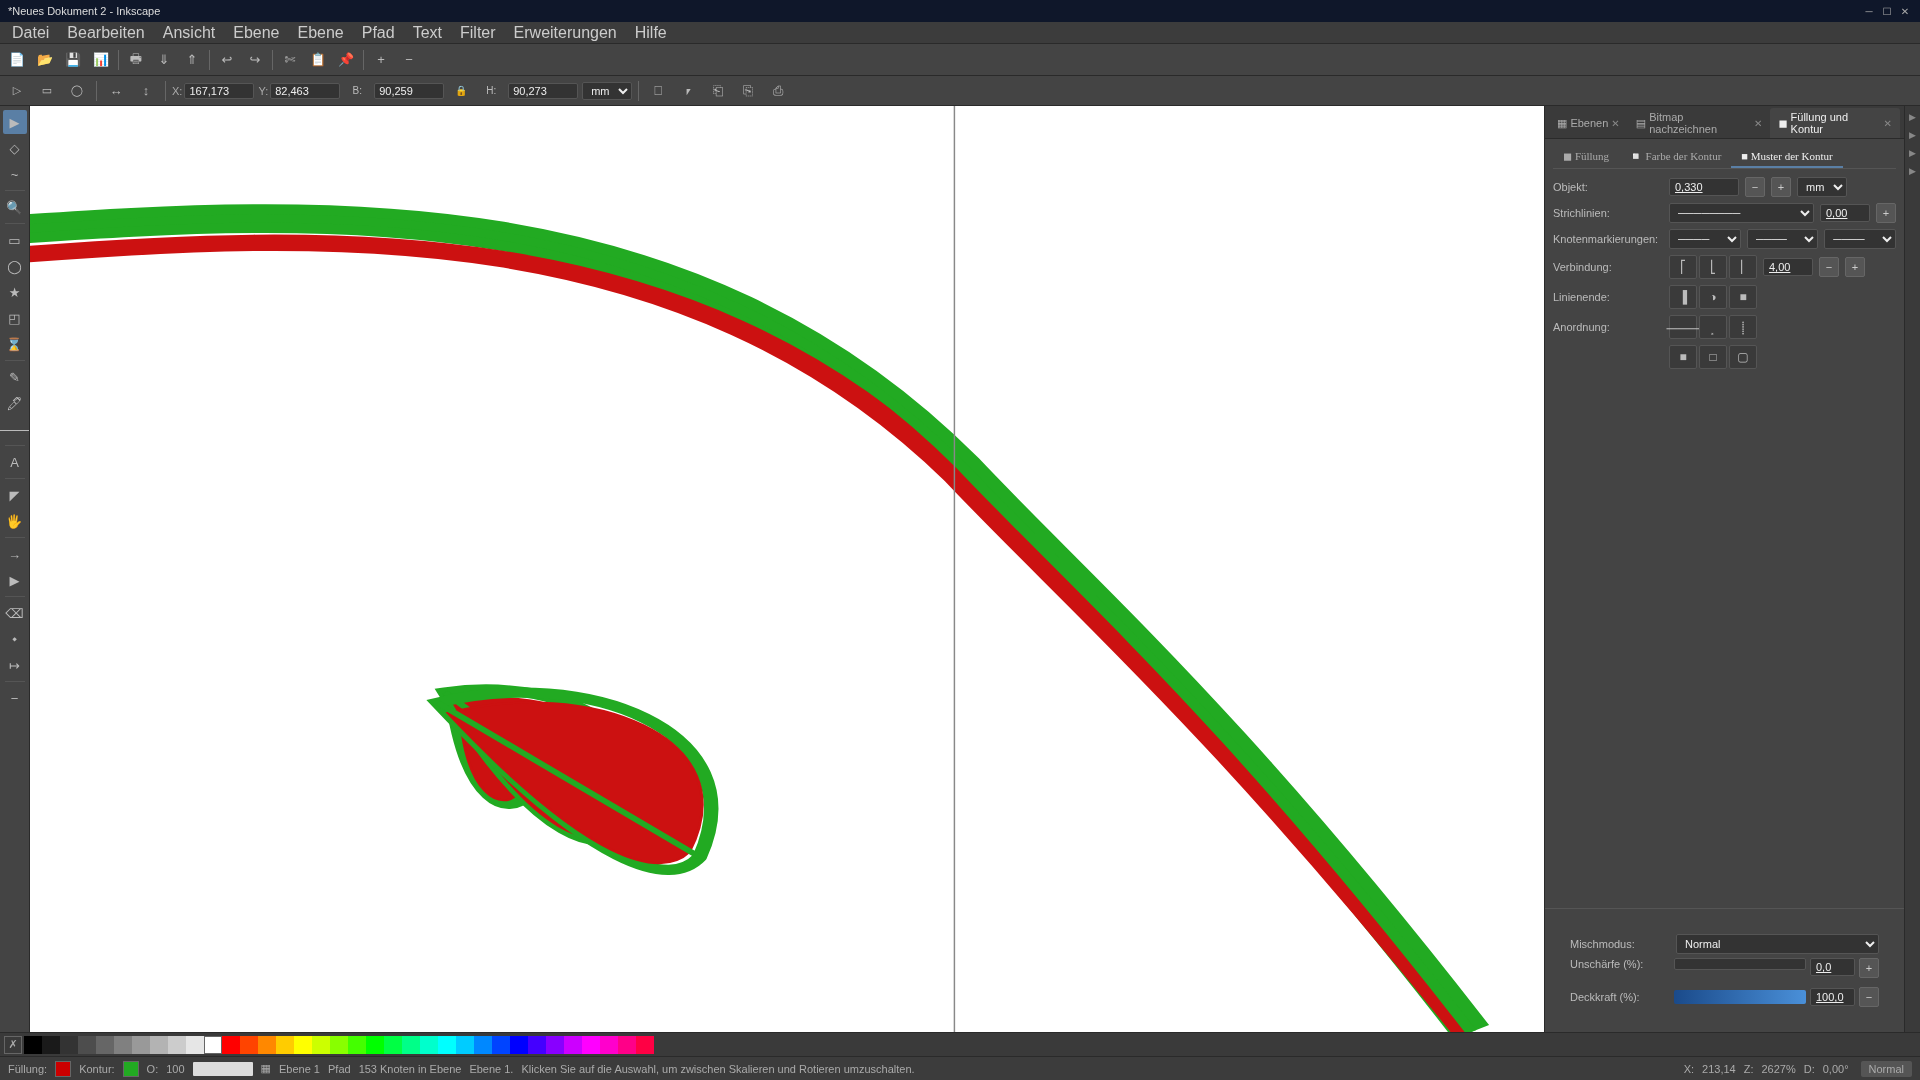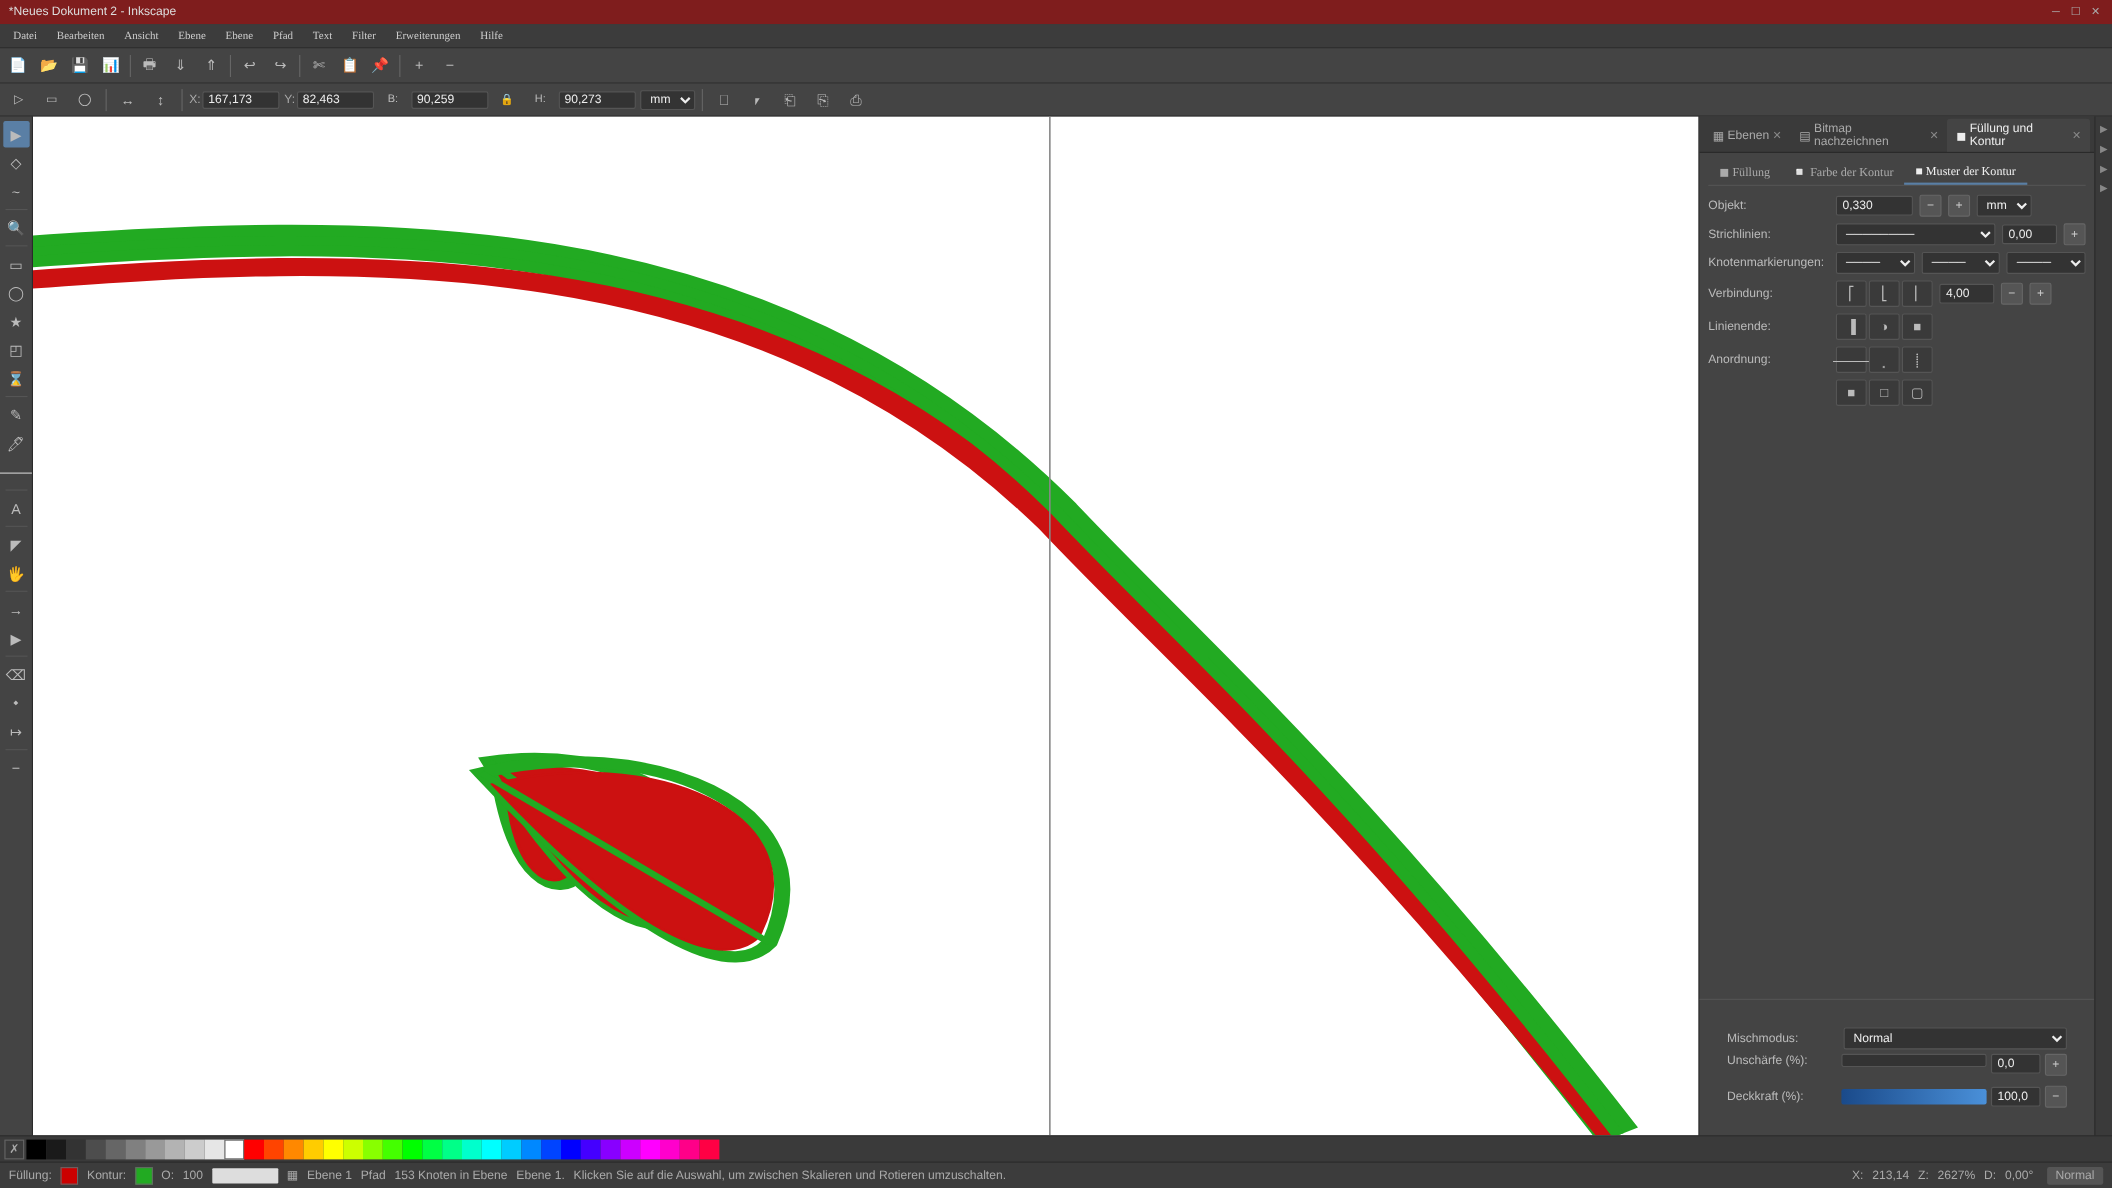--- a/index.html
+++ b/index.html
@@ -1,21 +1,21 @@
 <!DOCTYPE html>
 <html><head>
   <meta charset="utf-8">
   <style>
     * { margin: 0; padding: 0; box-sizing: border-box; }
     body { width: 1920px; height: 1080px; overflow: hidden; background: #3c3c3c; font-family: 'Segoe UI', Arial, sans-serif; font-size: 11px; color: #ddd; }
 
     
     #titlebar {
       height: 22px;
-      background: #7f1d1d;
+      background: #0f172a;
       display: flex;
       align-items: center;
       justify-content: space-between;
       padding: 0 8px;
     }
     #titlebar .win-controls { display: flex; gap: 4px; }
     #titlebar .win-btn { width: 14px; height: 14px; display: flex; align-items: center; justify-content: center; color: #aaa; font-size: 10px; cursor: pointer; }
 
     
     #menubar {
@@ -25,22 +25,21 @@
       align-items: center;
       padding: 0 4px;
       gap: 2px;
       border-bottom: 1px solid #2a2a2a;
     }
     #menubar .menu-item {
       padding: 2px 8px;
       cursor: pointer;
       border-radius: 2px;
       color: #ccc;
-      font-size: 10px;
-      font-family: Liberation Serif, serif;
+      font-size: 16px;
     }
 
     
     #toolbar-main {
       height: 32px;
       background: #444;
       display: flex;
       align-items: center;
       padding: 0 4px;
       gap: 2px;
@@ -188,20 +187,21 @@
       flex-shrink: 0;
     }
     .panel-input {
       background: #333;
       border: 1px solid #555;
       color: #eee;
       padding: 2px 5px;
       font-size: 11px;
       border-radius: 2px;
       width: 70px;
+      text-decoration: underline;
     }
     .panel-select {
       background: #333;
       border: 1px solid #555;
       color: #eee;
       padding: 2px 4px;
       font-size: 11px;
       border-radius: 2px;
       flex: 1;
     }

